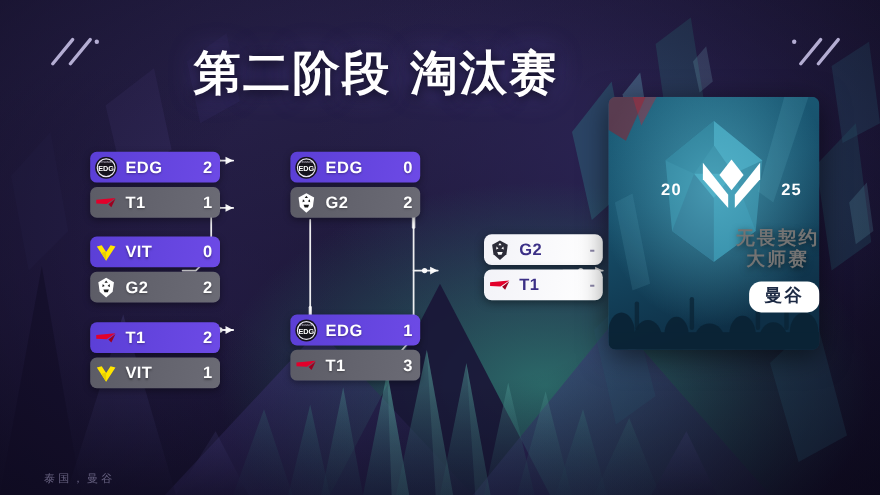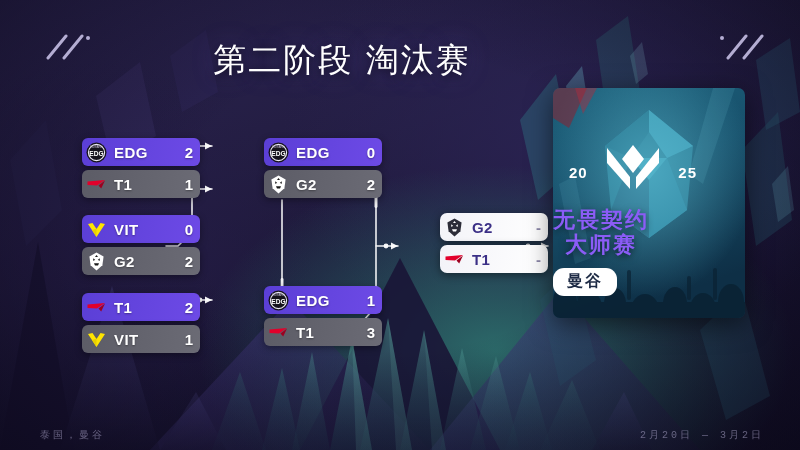--- a/index.html
+++ b/index.html
@@ -29,21 +29,21 @@
   
   .slashes { position:absolute; top:30px; }
   .slashes.left { left:44px; }
   .slashes.right { right:34px; }
 
   
   .title {
     position:absolute; top:38px; left:0; width:684px;
     text-align:center;
     font-family:"DejaVu Sans","Liberation Sans", sans-serif;
-    font-size:33px; font-weight:normal; color:#ffffff;
+    font-size:43px; font-weight:bold; color:#ffffff;
     letter-spacing:2px;
     text-shadow:0 2px 10px rgba(0,0,0,.75), 0 0 26px rgba(130,110,255,.35);
   }
 
   
   .bracket { position:absolute; inset:0;margin-left:36px; }
   .lines { position:absolute; inset:0; }
 
   .match { position:absolute; }
   .row {
@@ -76,29 +76,29 @@
   
   .match.final .row { width:108px; height:28px; border-radius:7px; }
 
   
   .poster {
     position:absolute; left:553px; top:88px; width:192px; height:230px;
     border-radius:7px; overflow:hidden;
     box-shadow:0 6px 26px rgba(0,0,0,.55);
   }
   .poster-bg { position:absolute; inset:0; }
-  .poster-inner { position:absolute; inset:0; display:flex; flex-direction:column; align-items:flex-start; }
+  .poster-inner { position:absolute; inset:0; display:flex; flex-direction:column; align-items:flex-end; }
   .poster-logo-wrap { position:relative; margin-top:54px; width:160px; height:58px; display:flex; align-items:center; justify-content:center; }
   .yr { color:#fff; font-size:15px; font-weight:bold; letter-spacing:1px; font-family:"Liberation Sans", sans-serif; }
   .yr.l { position:absolute; left:16px; top:22px; }
   .yr.r { position:absolute; right:16px; top:22px;margin-left:48px; }
   .poster-title {
-    margin-top:8px; text-align:center; color:#8b5cf6;
+    margin-top:8px; text-align:center; color:#737373;
     font-family:"DejaVu Sans","Liberation Sans", sans-serif;
-    font-size:22px; font-weight:bold; line-height:1.13; letter-spacing:2px;
+    font-size:17px; font-weight:bold; line-height:1.13; letter-spacing:2px;
     text-shadow:0 2px 7px rgba(0,0,0,.6);
   }
   .poster-city {
     margin-top:10px; background:#fff; color:#1d2a44;
     font-family:"DejaVu Sans","Liberation Sans", sans-serif;
     font-size:16px; font-weight:bold; letter-spacing:2px;
     padding:3px 14px 4px; border-radius:11px;
   }
 
   
@@ -445,15 +445,14 @@
       </div>
       <div class="poster-title">
         <div>无畏契约</div>
         <div>大师赛</div>
       </div>
       <div class="poster-city">曼谷</div>
     </div>
   </div>
 
   <div class="footer-left">泰国，曼谷</div>
-  <div class="footer-right">2月20日 — 3月2日</div>
 
 </div>
 
 </body></html>

